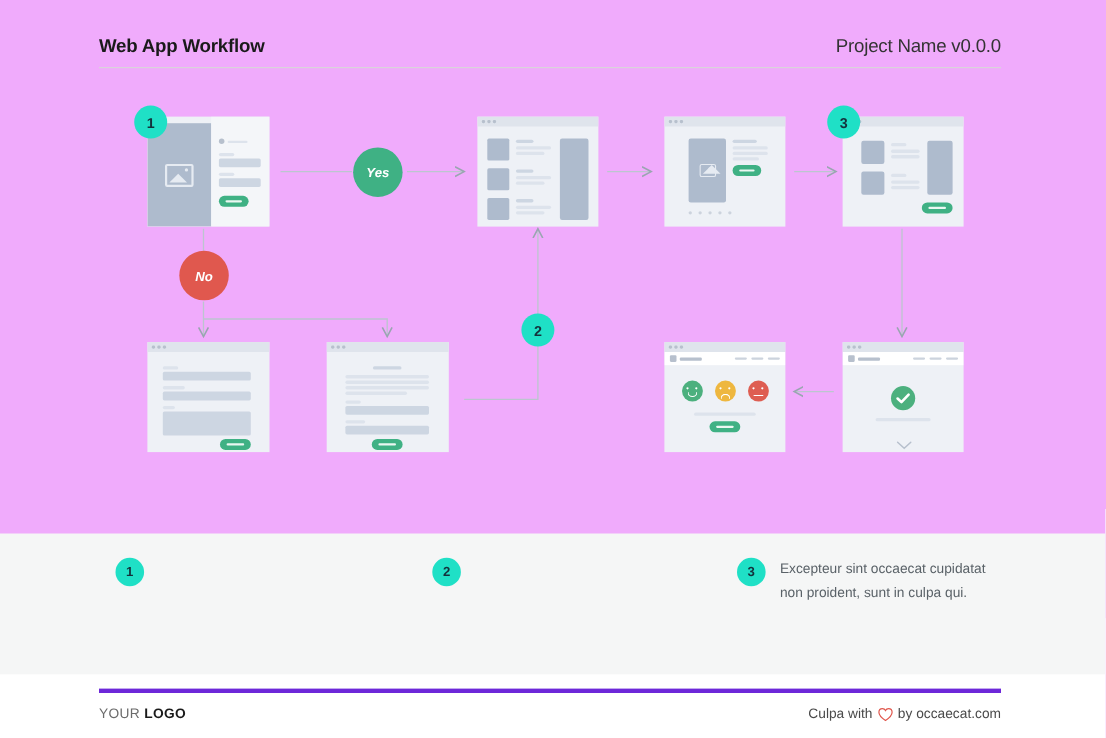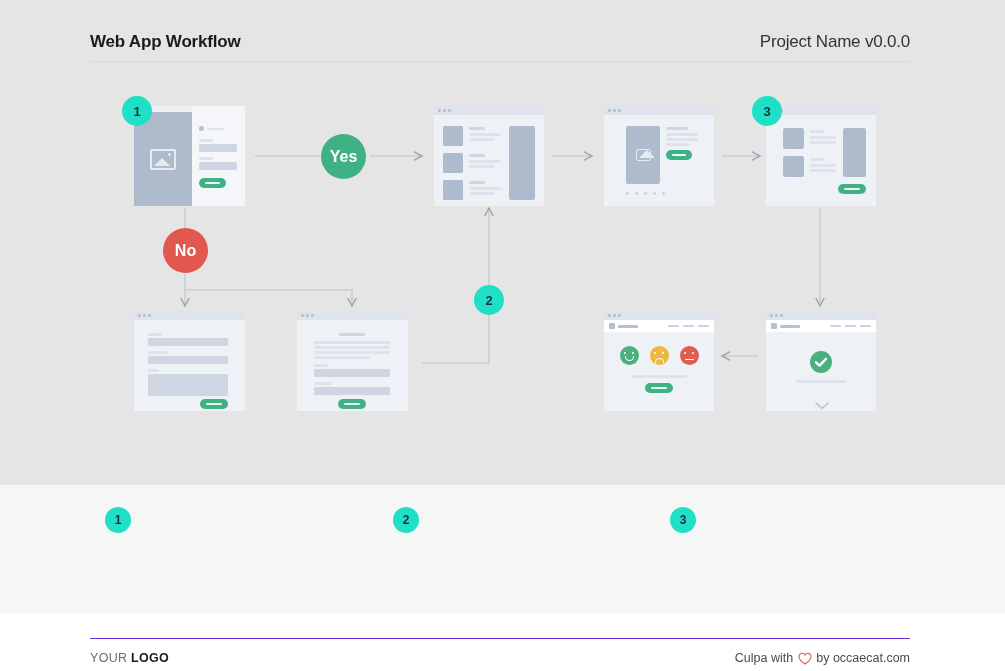--- a/index.html
+++ b/index.html
@@ -2,21 +2,21 @@
 <html><head>
 <meta charset="utf-8">
 <style>
   * { box-sizing: border-box; margin: 0; padding: 0; }
   html, body {
     width: 1005px; height: 671px;
     background: #ffffff;
     font-family: "Liberation Sans", sans-serif;
     overflow: hidden;
   }
-  .page { position: relative; width: 1005px; height: 562px; background: #e5e5e5; }
+  .page { position: relative; width: 1005px; height: 562px; background: #f0abfc; }
 
   
   .header {
     position: absolute; left: 90px; top: 22px; width: 820px; height: 40px;
     display: flex; align-items: flex-end; justify-content: space-between;
     border-bottom: 1px solid #d8d8d8; padding-bottom: 9px;
   }
   .header-title { font-size: 17px; font-weight: bold; color: #1a1a1a; letter-spacing: -0.2px; }
   .header-project { font-size: 17px; font-weight: normal; color: #333; letter-spacing: -0.2px; }
 
@@ -47,21 +47,21 @@
 
   
   .badge-teal {
     position: absolute; width: 30px; height: 30px; border-radius: 50%;
     background: #1fe0c6; color: #14323c; font-size: 13px; font-weight: bold;
     display: flex; align-items: center; justify-content: center; z-index: 6;
   }
   .node-circle {
     position: absolute; border-radius: 50%; color: #ffffff;
     display: flex; align-items: center; justify-content: center;
-    font-size: 16px; font-weight: bold; z-index: 5;
+    font-size: 12px; font-weight: bold; z-index: 5; font-style: italic;
   }
 
   
   .details-title { position: absolute; left: 92px; top: 450px; font-size: 15px; font-weight: bold; color: #1a1a1a; }
   .details-band { position: absolute; left: 0; top: 485px; width: 1005px; height: 128px; background: #f5f6f6; }
   .details-row { position: absolute; left: 0; top: 485px; width: 1005px; display: flex; padding: 22px 0 0 0; }
   .detail-col { display: flex; gap: 13px; }
   .detail-col.c1 { margin-left: 105px; width: 250px; }
   .detail-col.c2 { margin-left: 38px; width: 250px; }
   .detail-col.c3 { margin-left: 27px; width: 250px; }
@@ -69,21 +69,21 @@
     flex: 0 0 auto; width: 26px; height: 26px; border-radius: 50%;
     background: #1fe0c6; color: #14323c; font-size: 12px; font-weight: bold;
     display: flex; align-items: center; justify-content: center;
   }
   .detail-text { font-size: 12.5px; line-height: 1.72; color: #5a6268; max-width: 190px; }
 
   
   .footer {
     position: absolute; left: 90px; top: 626px; width: 820px;
     display: flex; align-items: center; justify-content: space-between;
-    border-top: 1px solid #6d28d9; padding-top: 12px; margin-top: 12px;
+    border-top: 4px solid #6d28d9; padding-top: 12px;
   }
   .footer-logo { font-size: 12.5px; color: #6b6b6b; letter-spacing: 0.3px; }
   .footer-logo b { color: #1a1a1a; font-weight: bold; }
   .footer-made { font-size: 12.5px; color: #4a4a4a; display: flex; align-items: center; gap: 5px; }
   .heart { display: inline-block; width: 13px; height: 13px; }
 </style>
 </head>
 <body>
 
 <div class="page">
@@ -308,20 +308,21 @@
   <div class="details-band"></div>
   <div class="details-row">
     <div class="detail-col c1">
       <div class="detail-badge">1</div>
     </div>
     <div class="detail-col c2">
       <div class="detail-badge">2</div>
     </div>
     <div class="detail-col c3">
       <div class="detail-badge">3</div>
+      <div class="detail-text">Excepteur sint occaecat cupidatat non proident, sunt in culpa qui.</div>
     </div>
   </div>
 
   <div class="footer">
     <div class="footer-logo"><span>YOUR </span><b>LOGO</b></div>
     <div class="footer-made">
       <span>Culpa with</span>
       <span class="heart">
         <svg viewBox="0 0 14 13" width="14" height="13">
           <path d="M7,12 C7,12 1,8.2 1,4.6 C1,2.6 2.5,1.2 4.2,1.2 C5.4,1.2 6.5,1.9 7,2.9 C7.5,1.9 8.6,1.2 9.8,1.2 C11.5,1.2 13,2.6 13,4.6 C13,8.2 7,12 7,12 Z" fill="none" stroke="#e0584e" stroke-width="1.1"></path>

